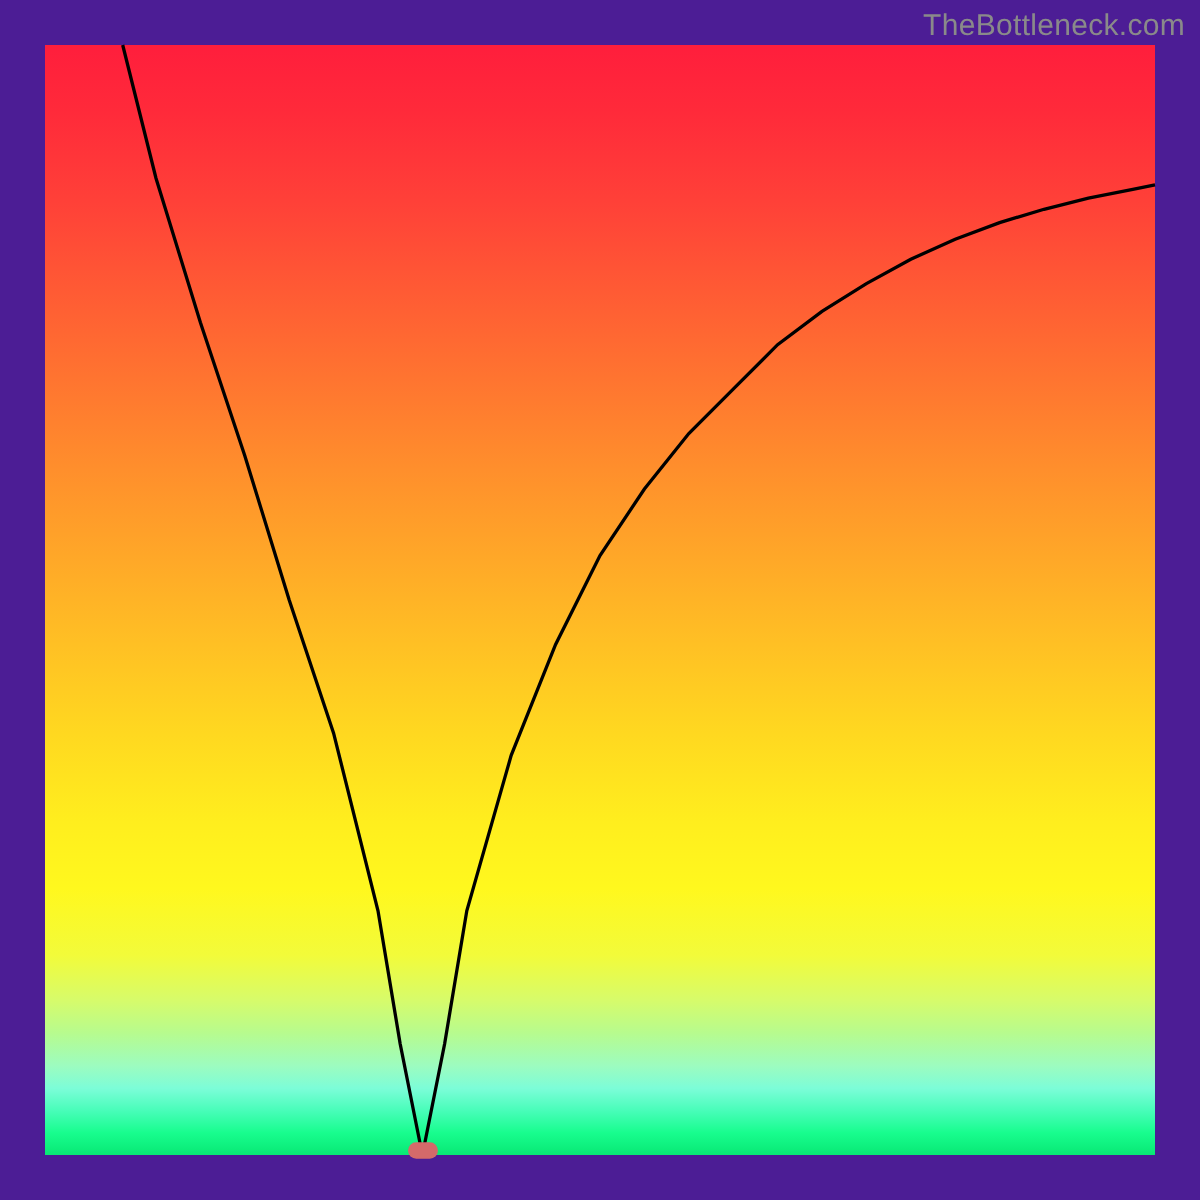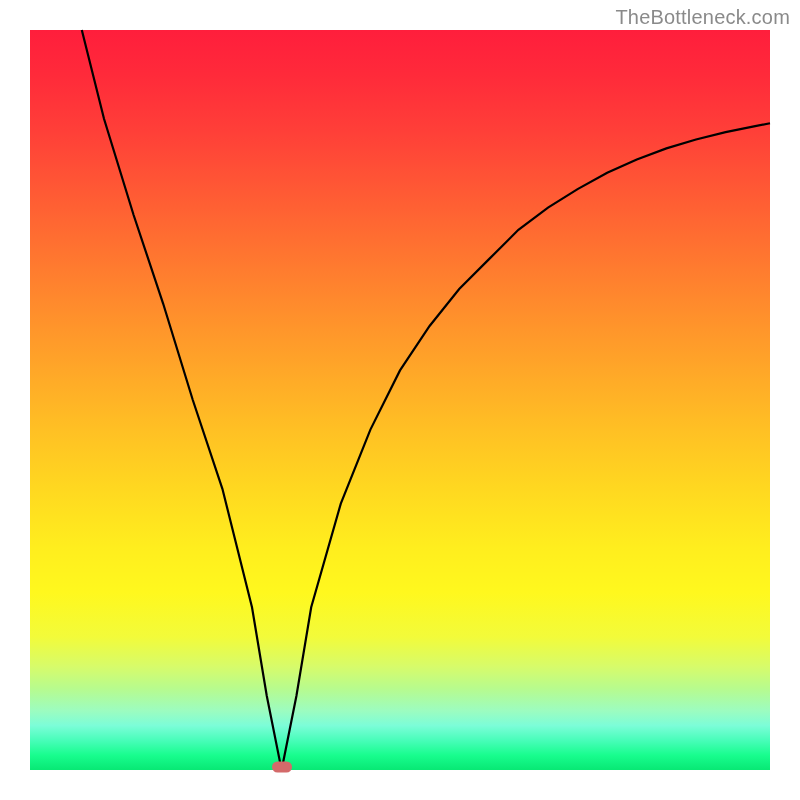--- a/index.html
+++ b/index.html
@@ -8,21 +8,21 @@
     width: 800px;
     height: 800px;
     background: #000;
     overflow: hidden;
     font-family: Arial, Helvetica, sans-serif;
   }
   .frame {
     position: relative;
     width: 800px;
     height: 800px;
-    background: #ffffff;
+    background: #4c1d95;
   }
   .plot-area {
     position: absolute;
     left: 30px;
     top: 30px;
     width: 740px;
     height: 740px;
     background: linear-gradient(
       to bottom,
       #ff1e3c 0%,

